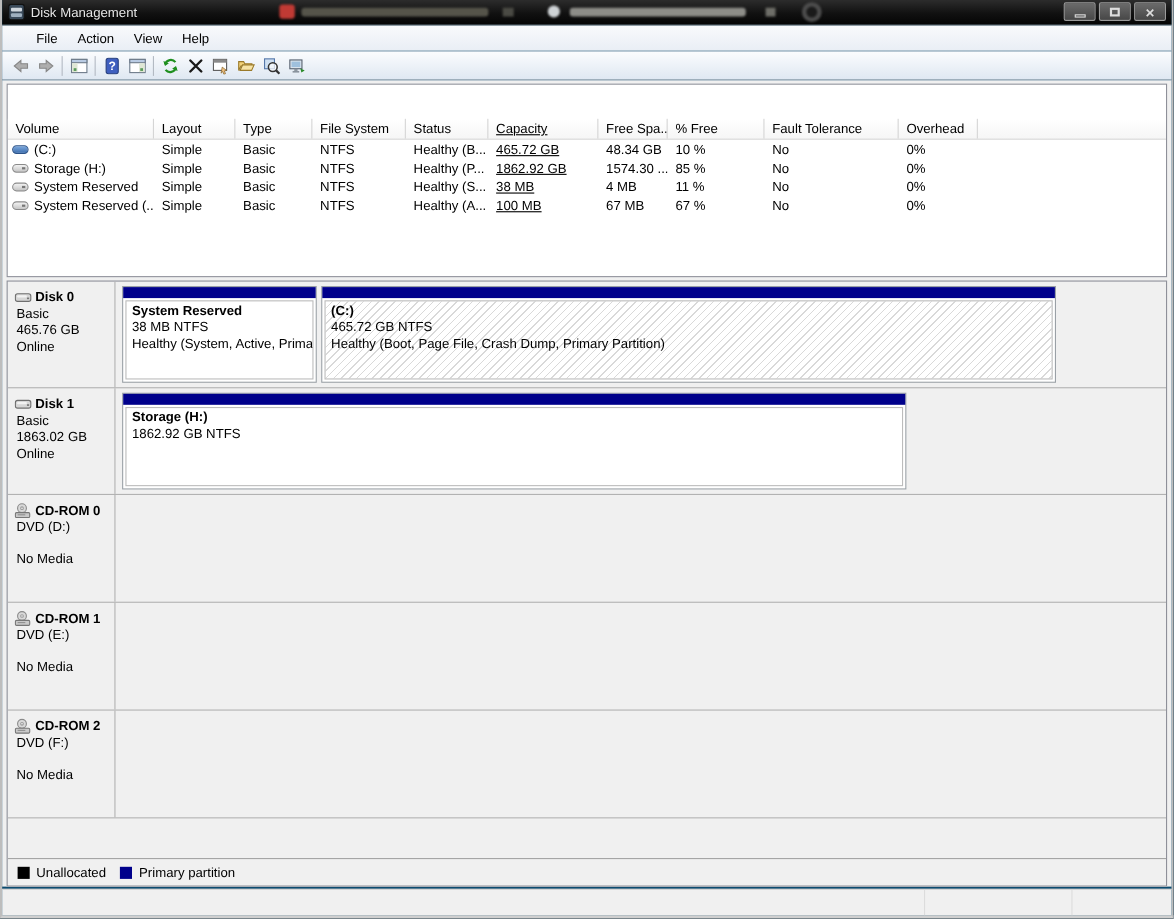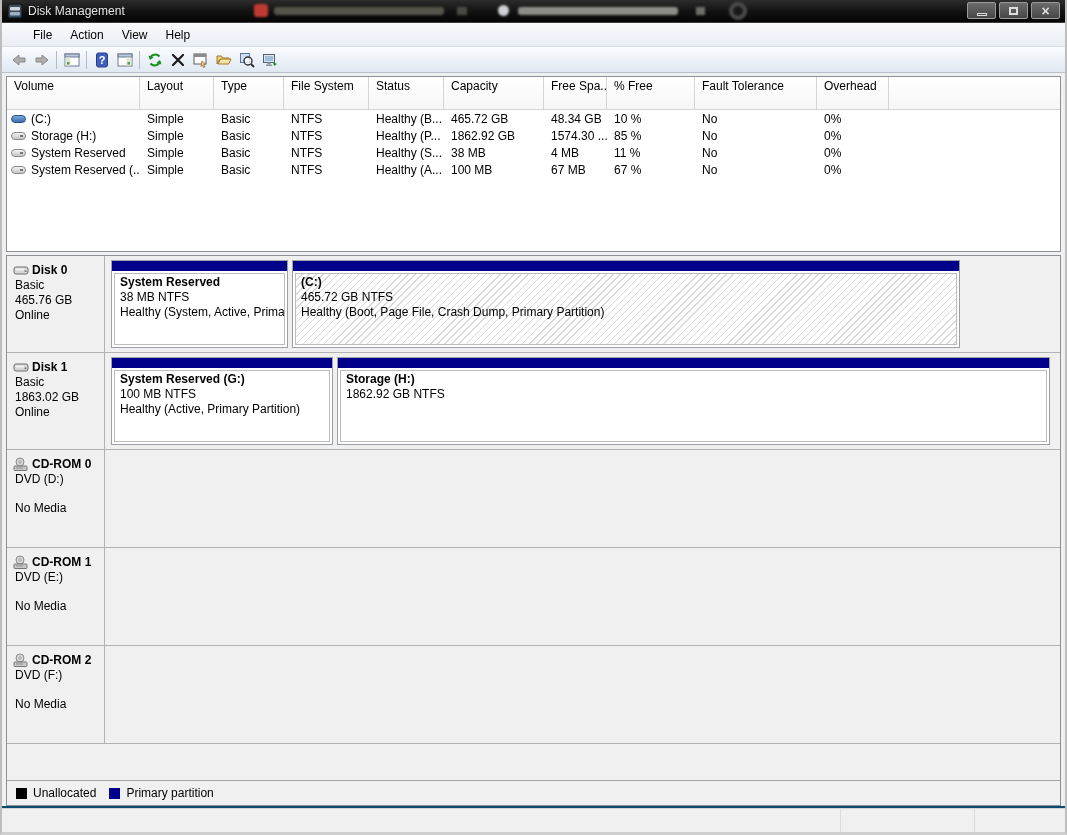--- a/index.html
+++ b/index.html
@@ -52,24 +52,24 @@
     background:linear-gradient(#fbfcfe,#dfe8f2); border-bottom:1px solid #b9c0c9;
   }
   .tb-btn { width:23px; height:21px; display:flex; align-items:center; justify-content:center; }
   .tb-sep { width:1px; height:18px; background:#b3bac3; margin:0 3px; }
   
   .content { flex:1; min-height:0; display:flex; flex-direction:column; padding:3px 4px 0 4px; background:#f0f0f0; }
   .list-view { height:176px; flex:none; background:#fff; border:1px solid #8e9099; overflow:hidden; }
   .splitter { height:3px; flex:none; }
   .graph-view { flex:1; min-height:0; border:1px solid #8e9099; background:#f0f0f0; display:flex; flex-direction:column; overflow:hidden; }
   
-  .header-row { display:flex; height:33px; background:linear-gradient(#ffffff,#f6f6f6); border-bottom:1px solid #d5d5d5; }
+  .header-row { display:flex; height:19px; background:linear-gradient(#ffffff,#f6f6f6); border-bottom:1px solid #d5d5d5;margin-top:31px; }
   .hcell { border-right:1px solid #d5d5d5; padding:2px 0 0 7px; white-space:nowrap; overflow:hidden; }
   .c0{width:133px;} .c1{width:74px;} .c2{width:70px;} .c3{width:85px;} .c4{width:75px;}
-  .c5{width:100px;} .c6{width:63px;} .c7{width:88px;} .c8{width:122px;} .c9{width:72px;}
+  .c5{width:100px;text-decoration:underline;} .c6{width:63px;} .c7{width:88px;} .c8{width:122px;} .c9{width:72px;}
   .cfill{flex:1; border-right:none;}
   .vrow { display:flex; height:17px; align-items:center; }
   .vcell { padding-left:7px; white-space:nowrap; overflow:hidden; }
   .vcell-volume { display:flex; align-items:center; padding-left:4px; }
   .vol-pill { width:15px; height:8px; border-radius:4px; margin-right:5px; flex:none; position:relative; }
   .vol-pill.blue { background:linear-gradient(#7aa7dd,#3f6fae); border:1px solid #2b5288; }
   .vol-pill.gray { background:linear-gradient(#f2f2f2,#c6c6c6); border:1px solid #8a8a8a; }
   .vol-pill.gray::after { content:""; position:absolute; right:2px; top:2px; width:3px; height:2px; background:#777; }
   
   .disk-row { display:flex; flex:none; border-bottom:1px solid #b2b2b2; }
@@ -345,28 +345,20 @@
               <rect x="2.5" y="3.5" width="9" height="2" rx="1" fill="#f2f2f2"></rect>
               <rect x="11.5" y="5.5" width="2" height="1.5" fill="#777"></rect>
             </svg>
             <span>Disk 1</span>
           </div>
           <div>Basic</div>
           <div>1863.02 GB</div>
           <div>Online</div>
         </div>
         <div class="disk-graph">
-          <div class="partition" style="width:222px">
-            <div class="part-band"></div>
-            <div class="part-body">
-              <div class="part-name">System Reserved (G:)</div>
-              <div>100 MB NTFS</div>
-              <div>Healthy (Active, Primary Partition)</div>
-            </div>
-          </div>
           <div class="partition" style="width:713px">
             <div class="part-band"></div>
             <div class="part-body">
               <div class="part-name">Storage (H:)</div>
               <div>1862.92 GB NTFS</div>
             </div>
           </div>
         </div>
       </div>
 

